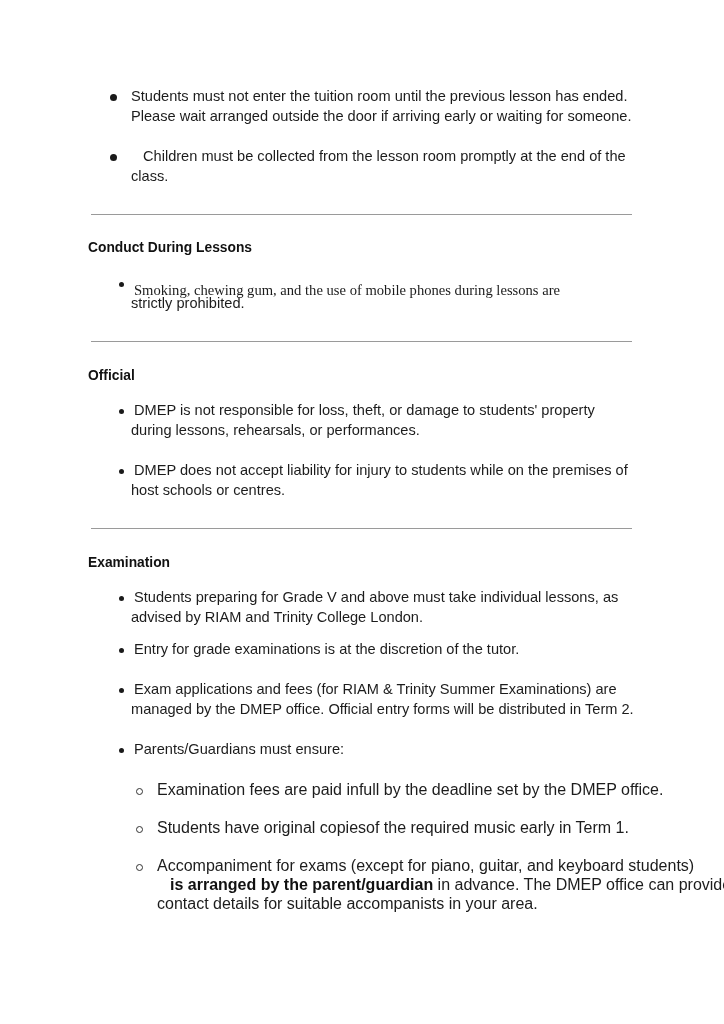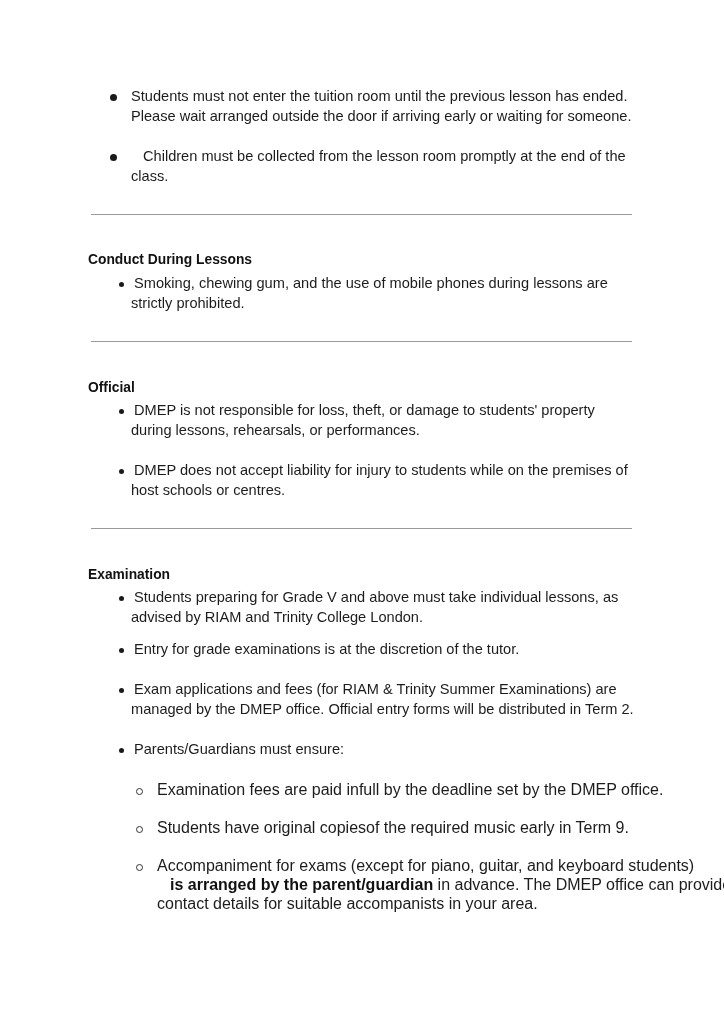--- a/index.html
+++ b/index.html
@@ -34,21 +34,20 @@
       line-height: 20px;
       white-space: nowrap;
       color: #1c1c1c;
     }
     .heading {
       font-size: 13.8px;
       font-weight: bold;
       line-height: 20px;
       color: #111111;
       white-space: nowrap;
-      margin-top: 12px;
     }
     .divider {
       position: absolute;
       left: 91px;
       width: 541px;
       height: 0;
       border-top: 1.3px solid #9a9a9a;
     }
     .bullet-disc {
       width: 7px;
@@ -84,21 +83,21 @@
     <div class="abs bullet-disc" style="left:110px; top:154px;"></div>
     <div class="abs line" style="left:131px; top:146px;margin-left:12px;">Children must be collected from the lesson room promptly at the end of the</div>
     <div class="abs line" style="left:131px; top:166px;">class.</div>
   </div>
 
   <div class="divider" style="top:214px;"></div>
 
   <div>
     <div class="abs heading" style="left:88px; top:238px;">Conduct During Lessons</div>
     <div class="abs bullet-small" style="left:119px; top:282px;"></div>
-    <div class="abs line" style="left:134px; top:273px;">Smoking, chewing gum, and the use of mobile phones during lessons are</div>
+    <div class="abs line" style="left:134px; top:280px;font-family:Liberation Serif, serif;">Smoking, chewing gum, and the use of mobile phones during lessons are</div>
     <div class="abs line" style="left:131px; top:293px;">strictly prohibited.</div>
   </div>
 
   <div class="divider" style="top:341px;"></div>
 
   <div>
     <div class="abs heading" style="left:88px; top:366px;">Official</div>
 
     <div class="abs bullet-small" style="left:119px; top:409px;"></div>
     <div class="abs line" style="left:134px; top:400px;">DMEP is not responsible for loss, theft, or damage to students' property</div>
@@ -126,21 +125,21 @@
     <div class="abs line" style="left:131px; top:699px;">managed by the DMEP office. Official entry forms will be distributed in Term 2.</div>
 
     <div class="abs bullet-small" style="left:119px; top:748px;"></div>
     <div class="abs line" style="left:134px; top:739px;">Parents/Guardians must ensure:</div>
 
     <div>
       <div class="abs bullet-circle" style="left:136px; top:788px;"></div>
       <div class="abs sub" style="left:157px; top:780px;">Examination fees are paid infull by the deadline set by the DMEP office.</div>
 
       <div class="abs bullet-circle" style="left:136px; top:826px;"></div>
-      <div class="abs sub" style="left:157px; top:818px;">Students have original copiesof the required music early in Term 9.</div>
+      <div class="abs sub" style="left:157px; top:818px;">Students have original copiesof the required music early in Term 1.</div>
 
       <div class="abs bullet-circle" style="left:136px; top:864px;"></div>
       <div class="abs sub" style="left:157px; top:856px;">Accompaniment for exams (except for piano, guitar, and keyboard students)</div>
       <div class="abs sub" style="left:157px; top:875px;"><b>is arranged by the parent/guardian</b><span> in advance. The DMEP office can provide</span></div>
       <div class="abs sub" style="left:157px; top:894px;">contact details for suitable accompanists in your area.</div>
     </div>
   </div>
 
 </div>
 

